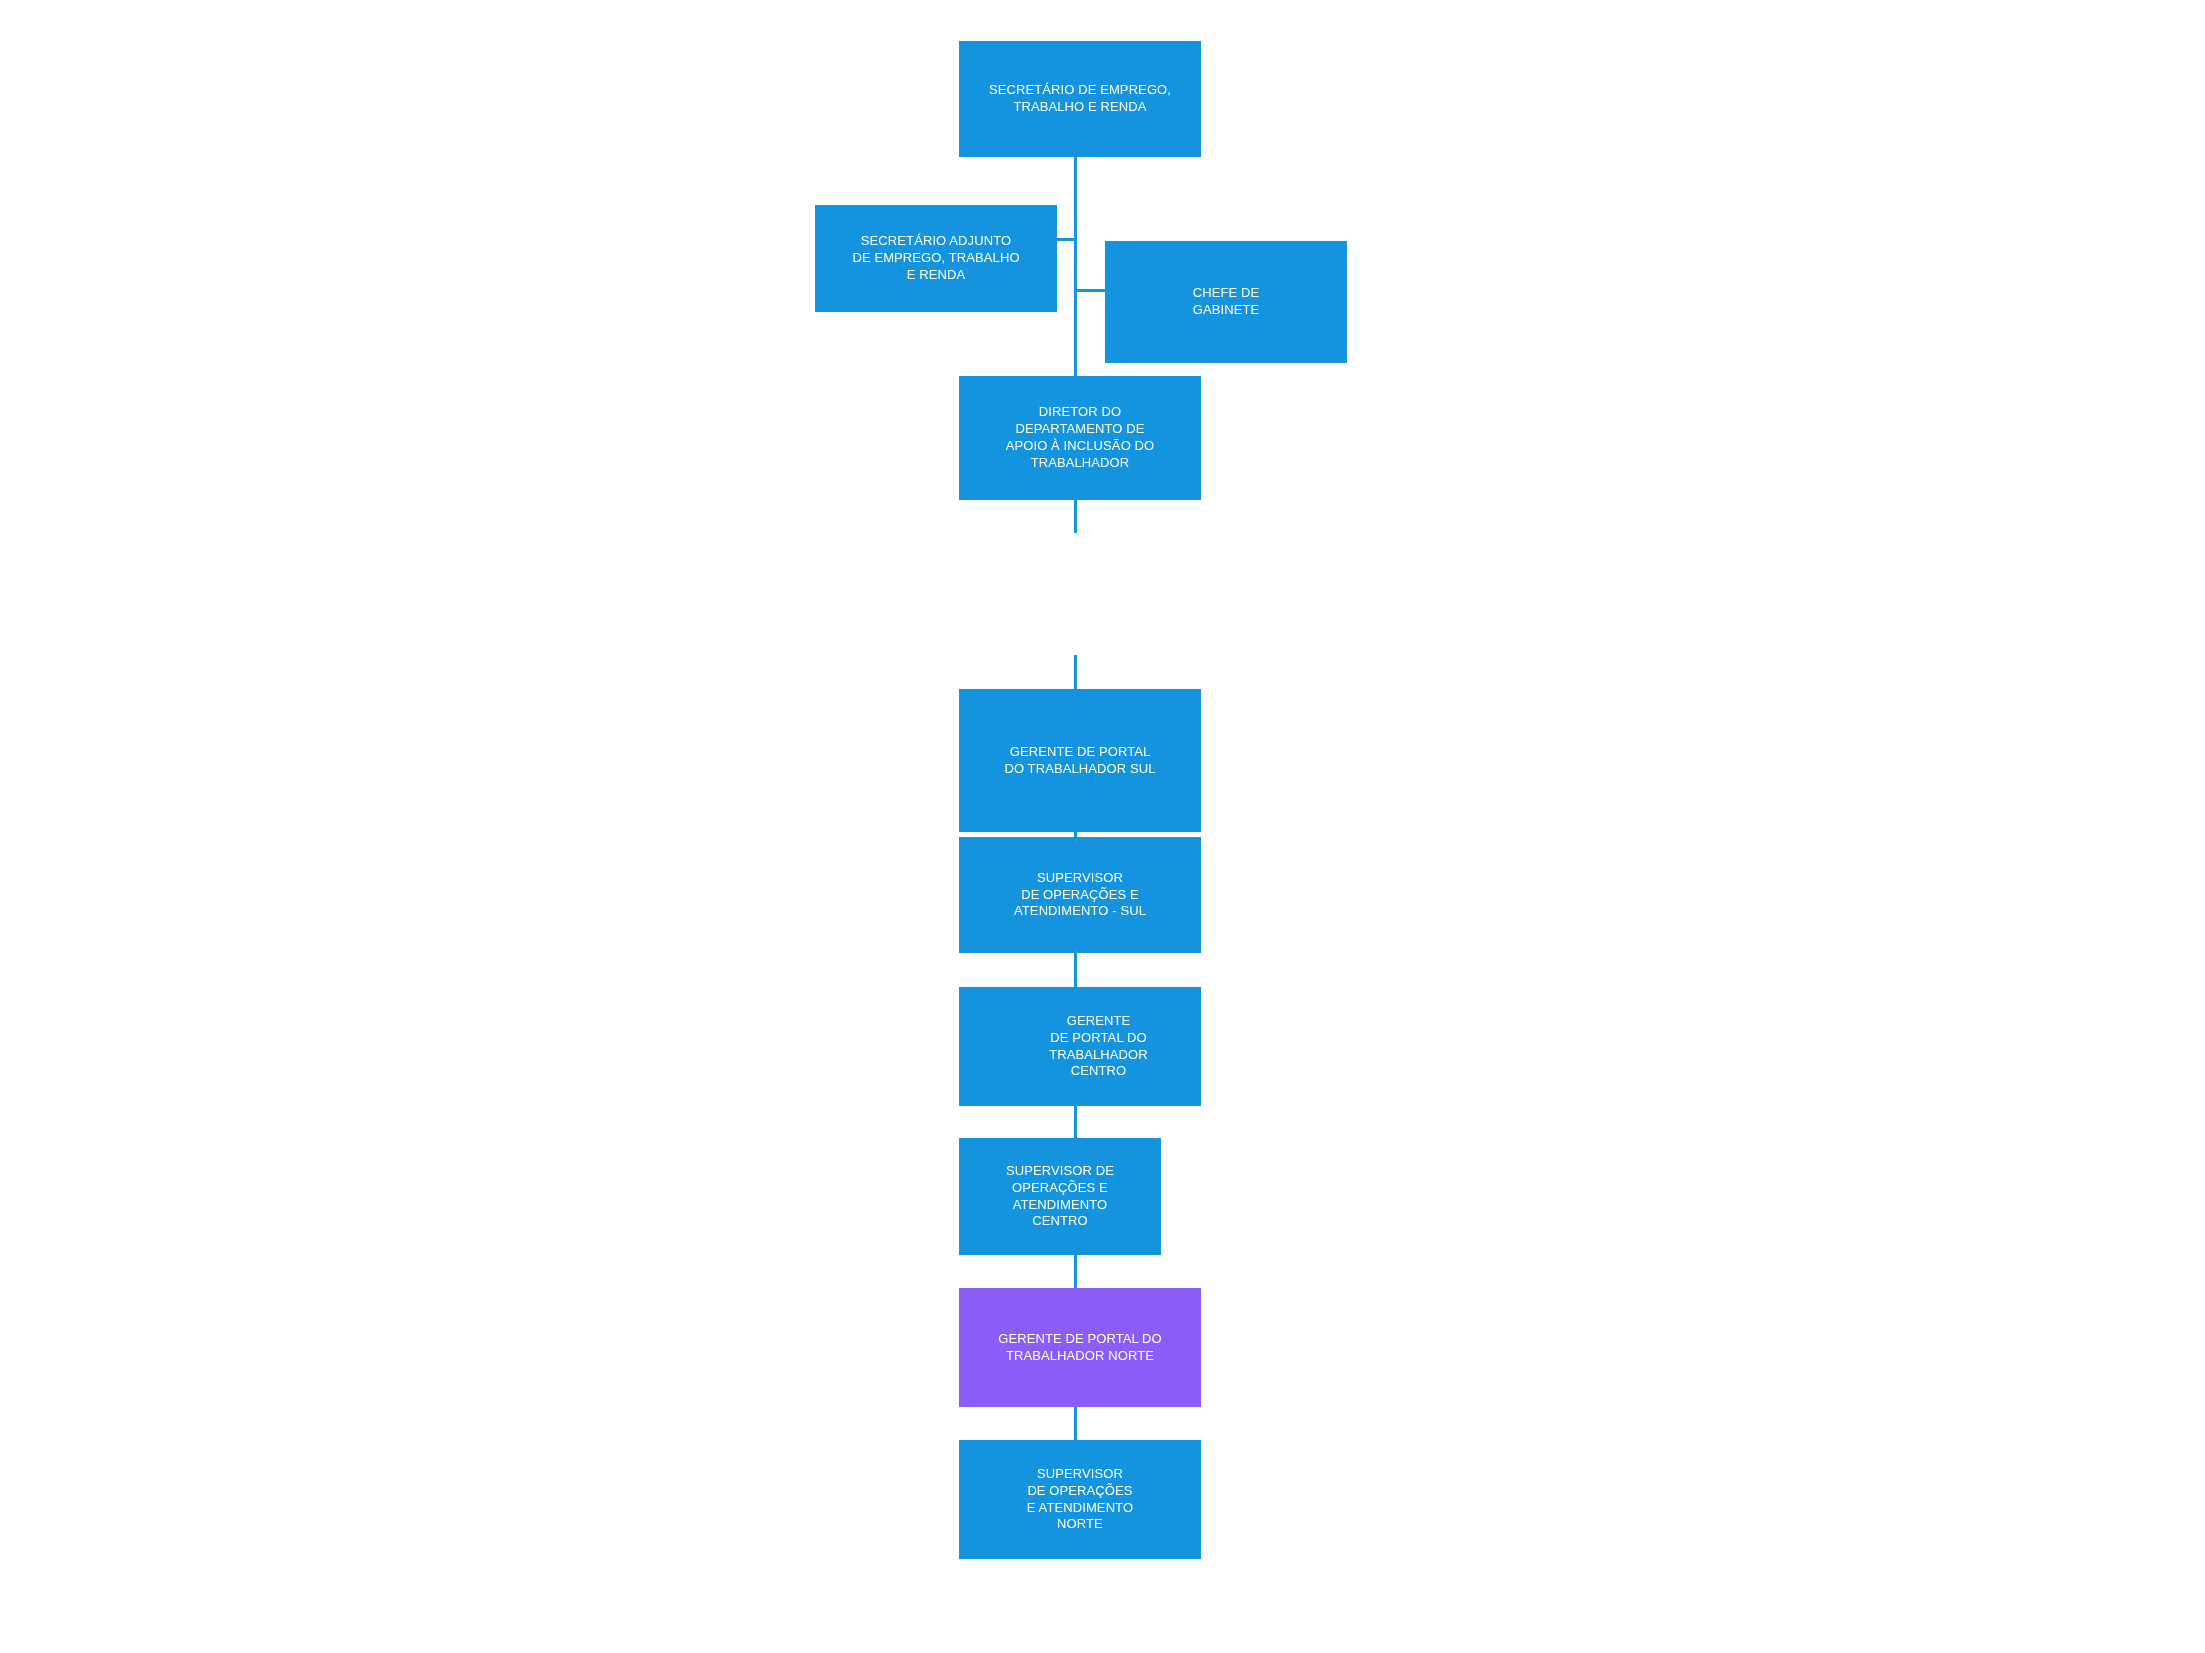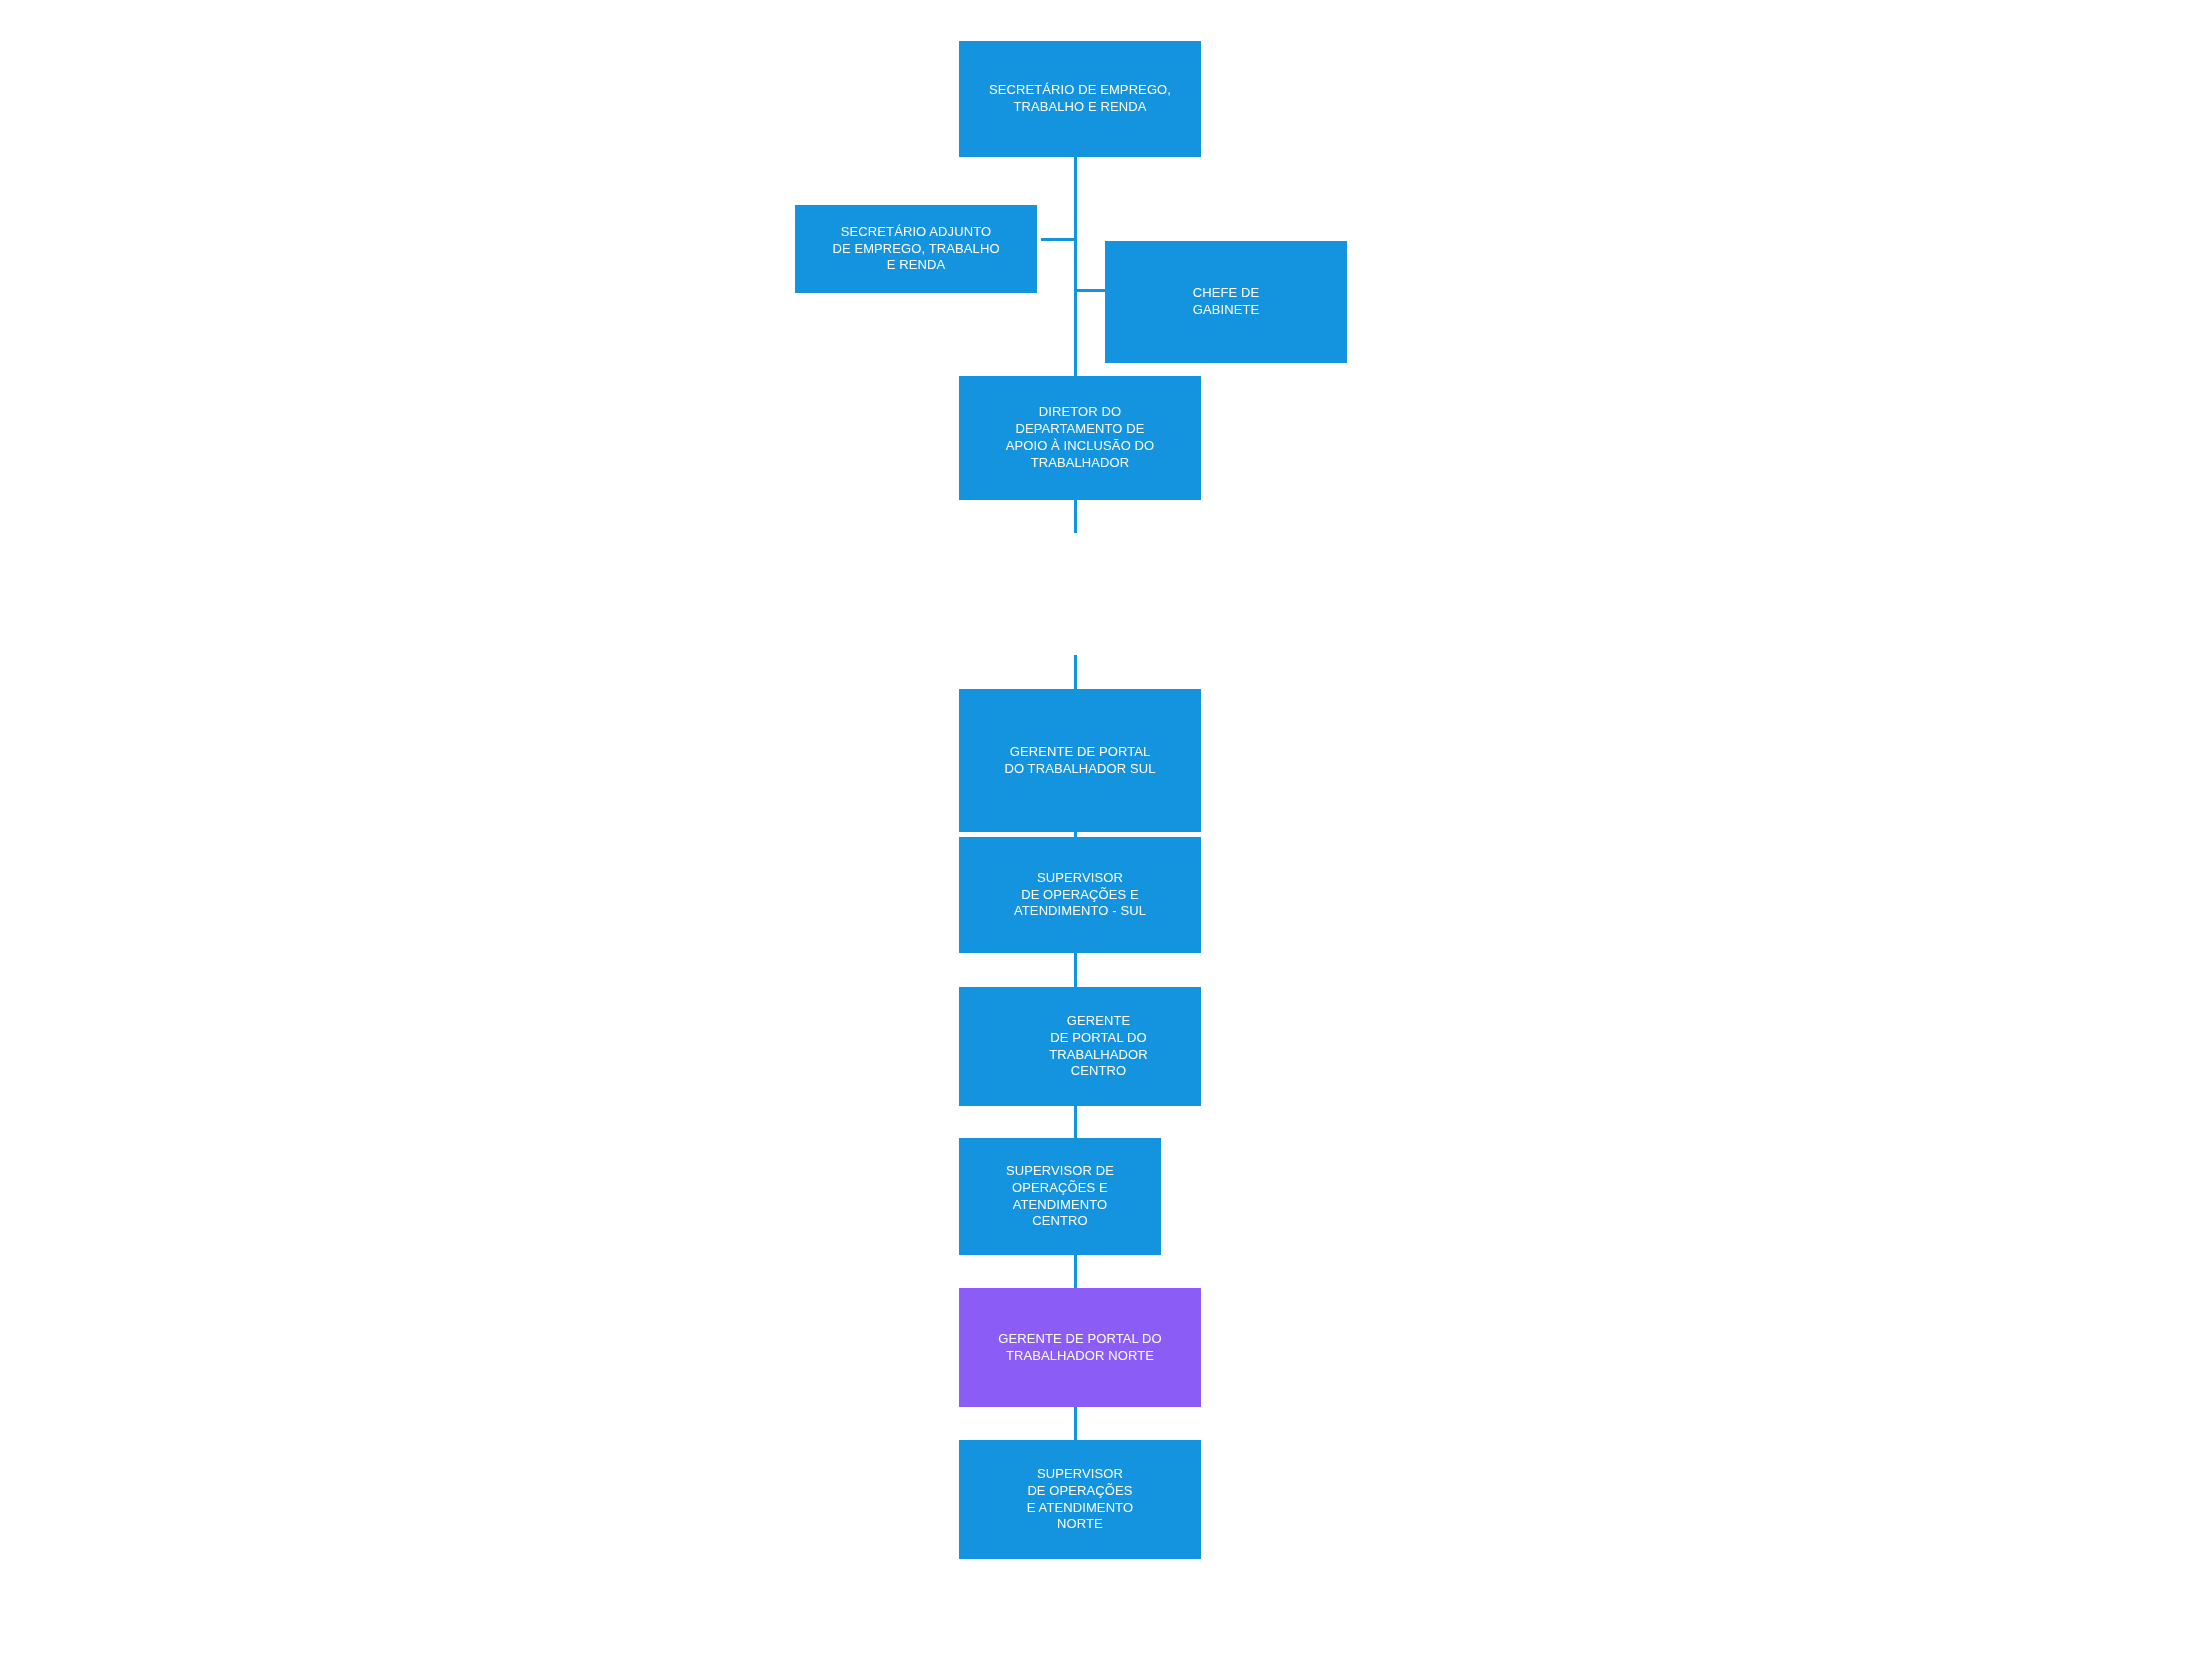--- a/index.html
+++ b/index.html
@@ -72,21 +72,21 @@
 
   <div class="connector v" style="left: 1074px; top: 1254px; height: 34px; background: rgb(20, 147, 223);"></div>
 
   <div class="connector v" style="left: 1074px; top: 1406px; height: 34px; background: rgb(20, 147, 223);"></div>
 
   <div class="node" style="left: 959px; top: 41px; width: 242px; height: 116px; background: rgb(20, 147, 223);">
     <span class="node-label" style="color: rgb(255, 255, 255);">SECRETÁRIO DE EMPREGO,
 TRABALHO E RENDA</span>
   </div>
 
-  <div class="node" style="left: 795px; top: 205px; width: 242px; height: 88px; background: rgb(20, 147, 223);">
+  <div class="node" style="left: 815px; top: 205px; width: 242px; height: 107px; background: rgb(20, 147, 223);">
     <span class="node-label" style="color: rgb(255, 255, 255);">SECRETÁRIO ADJUNTO
 DE EMPREGO, TRABALHO
 E RENDA</span>
   </div>
 
   <div class="node" style="left: 1105px; top: 241px; width: 242px; height: 122px; background: rgb(20, 147, 223);">
     <span class="node-label" style="color: rgb(255, 255, 255);">CHEFE DE
 GABINETE</span>
   </div>
 

